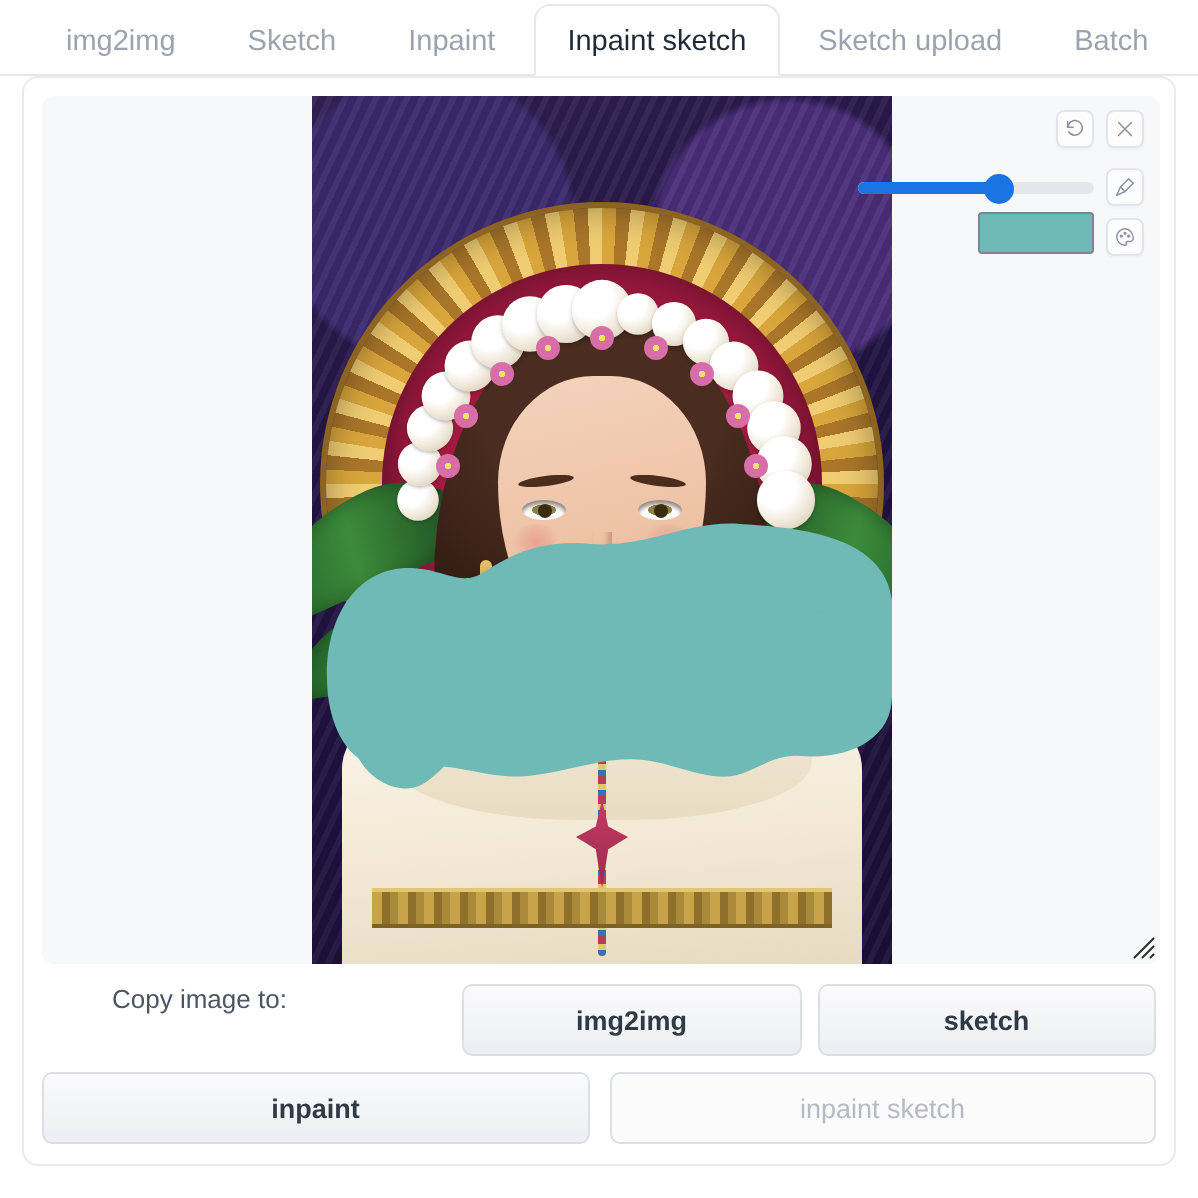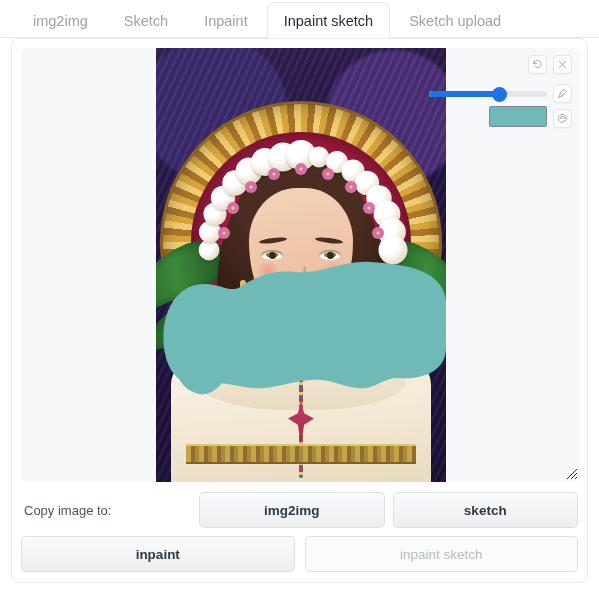--- a/index.html
+++ b/index.html
@@ -311,24 +311,25 @@
     position: absolute;
     right: 2px; bottom: 2px;
     width: 12px; height: 12px;
     cursor: nwse-resize;
   }
   .resize-handle svg { display:block; width:12px; height:12px; stroke:#2c2c2c; stroke-width:1; }
 
   
   .copy-row {
     display: flex;
-    align-items: center;
+    align-items: flex-start;
     margin-top: 10px;
     height: 36px;
     gap: 8px;
+    margin-left: 32px;
   }
   .copy-label {
     width: 170px;
     font-size: 13px;
     color: #4b5563;
     padding-left: 3px;
     flex: none;
   }
   .gbtn {
     flex: 1;
@@ -358,20 +359,21 @@
 </style>
 </head>
 <body>
 
 <div class="tabbar">
   <div class="tab">img2img</div>
   <div class="tab">Sketch</div>
   <div class="tab">Inpaint</div>
   <div class="tab active">Inpaint sketch</div>
   <div class="tab">Sketch upload</div>
+  <div class="tab">Batch</div>
 </div>
 
 <div class="card">
 
   <div class="canvas-wrap">
 
     <div class="paint-dot" style="background: rgb(111, 185, 182);"></div>
 
     <div class="image-holder">
       <div class="art">

